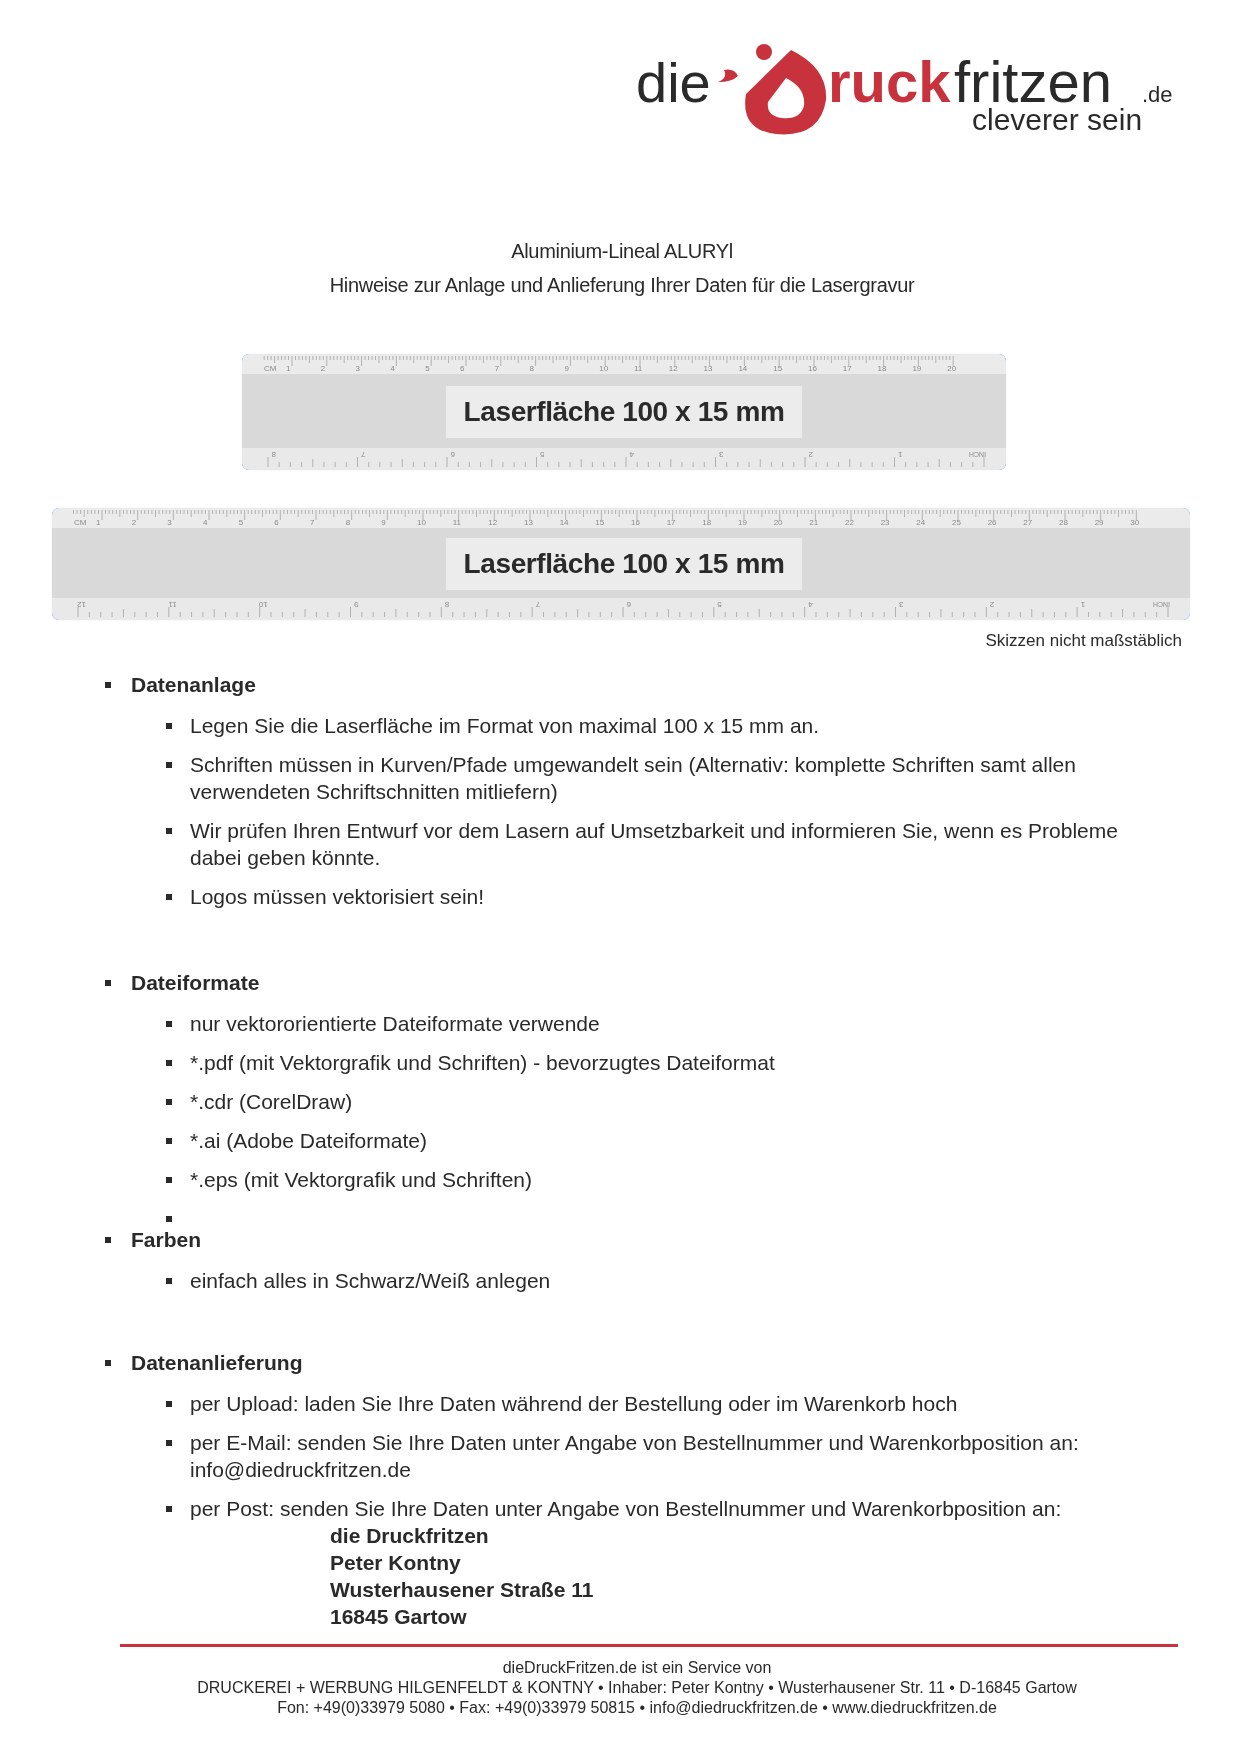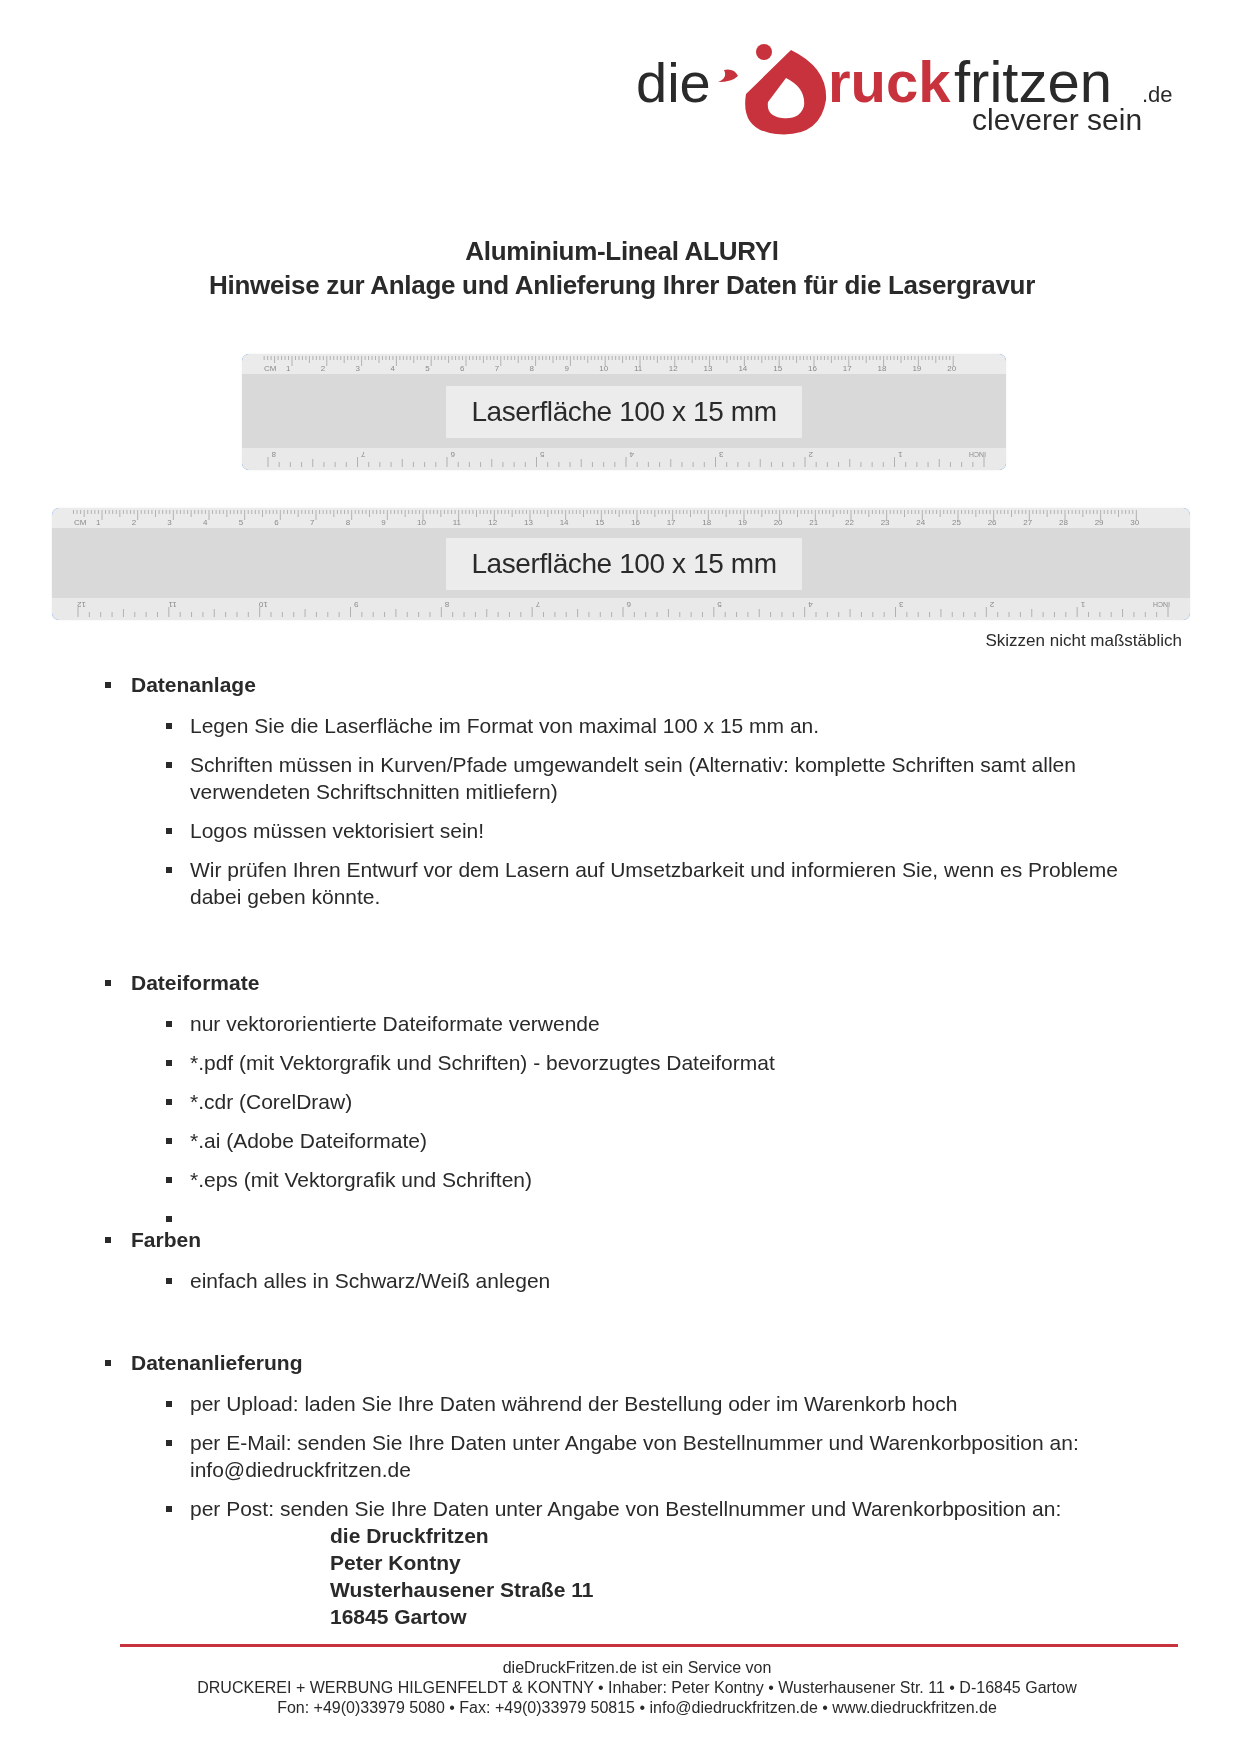--- a/index.html
+++ b/index.html
@@ -1,27 +1,27 @@
 <!DOCTYPE html>
 <html><head>
 <meta charset="utf-8">
 <style>
   html, body { margin: 0; padding: 0; background: #ffffff; }
   body { width: 1244px; height: 1755px; position: relative; overflow: hidden;
          font-family: "Liberation Sans", "DejaVu Sans", sans-serif; color: #2b2b2b; }
   .logo { position: absolute; left: 636px; top: 30px; width: 560px; height: 120px; }
   .logo svg { width: 100%; height: 100%; }
   .title-block { position: absolute; left: 0; top: 234px; width: 1244px; text-align: center; }
-  .title-line { font-weight: bold; font-size: 26px; line-height: 34px; color: #2a2a2a; letter-spacing: -0.3px; }
+  .title-line { font-weight: normal; font-size: 20px; line-height: 34px; color: #2a2a2a; letter-spacing: -0.3px; }
   .ruler { position: absolute; background: #3b82f6; border-radius: 7px; box-shadow: 0 0 2px rgba(0,0,0,0.08); overflow: hidden; }
   .ruler .band-top { position: absolute; left: 0; right: 0; top: 0; height: 20px; background: #ebebeb; }
   .ruler .band-mid { position: absolute; left: 0; right: 0; top: 20px; bottom: 22px; background: #d9d9d9; }
   .ruler .band-bot { position: absolute; left: 0; right: 0; bottom: 0; height: 22px; background: #e9e9e9; }
   .ruler svg { position: absolute; left: 0; top: 0; width: 100%; height: 100%; }
-  .laser-box { position: absolute; background: #ececec; font-weight: normal; font-size: 28px; color: #2a2a2a;
+  .laser-box { position: absolute; background: #ececec; font-weight: bold; font-size: 28px; color: #2a2a2a;
                display: flex; align-items: center; justify-content: center; letter-spacing: -0.4px; }
   .ruler1 { left: 242px; top: 354px; width: 764px; height: 116px; }
   .ruler2 { left: 52px; top: 508px; width: 1138px; height: 112px; }
   .box1 { left: 446px; top: 386px; width: 356px; height: 52px; }
   .box2 { left: 446px; top: 538px; width: 356px; height: 52px; }
   .note { position: absolute; right: 62px; top: 631px; font-size: 17px; color: #2a2a2a; }
   .section { position: absolute; left: 105px; }
   .sec-head { display: flex; align-items: center; font-weight: bold; font-size: 21px; color: #2a2a2a; height: 30px; }
   .bullet { display: inline-block; width: 6px; height: 6px; background: #2a2a2a; margin-right: 20px; flex: none; }
   .items { margin: 0; padding: 0; list-style: none; }
@@ -813,22 +813,22 @@
 <div class="note">Skizzen nicht maßstäblich</div>
 
 <div class="section sec1">
   <div class="sec-head">
       <span class="bullet"></span>
       <span>Datenanlage</span>
     </div>
   <ul class="items" style="width:1060px">
     <li class="item"><span class="b"></span><span>Legen Sie die Laserfläche im Format von maximal 100 x 15 mm an.</span></li>
     <li class="item"><span class="b"></span><span>Schriften müssen in Kurven/Pfade umgewandelt sein (Alternativ: komplette Schriften samt allen verwendeten Schriftschnitten mitliefern)</span></li>
+    <li class="item"><span class="b"></span><span>Wir prüfen Ihren Entwurf vor dem Lasern auf Umsetzbarkeit und informieren Sie, wenn es Probleme dabei geben könnte.</span></li>
     <li class="item"><span class="b"></span><span>Logos müssen vektorisiert sein!</span></li>
-    <li class="item"><span class="b"></span><span>Wir prüfen Ihren Entwurf vor dem Lasern auf Umsetzbarkeit und informieren Sie, wenn es Probleme dabei geben könnte.</span></li>
   </ul>
 </div>
 
 <div class="section sec2">
   <div class="sec-head">
       <span class="bullet"></span>
       <span>Dateiformate</span>
     </div>
   <ul class="items" style="width:1060px">
     <li class="item"><span class="b"></span><span>nur vektororientierte Dateiformate verwende</span></li>

